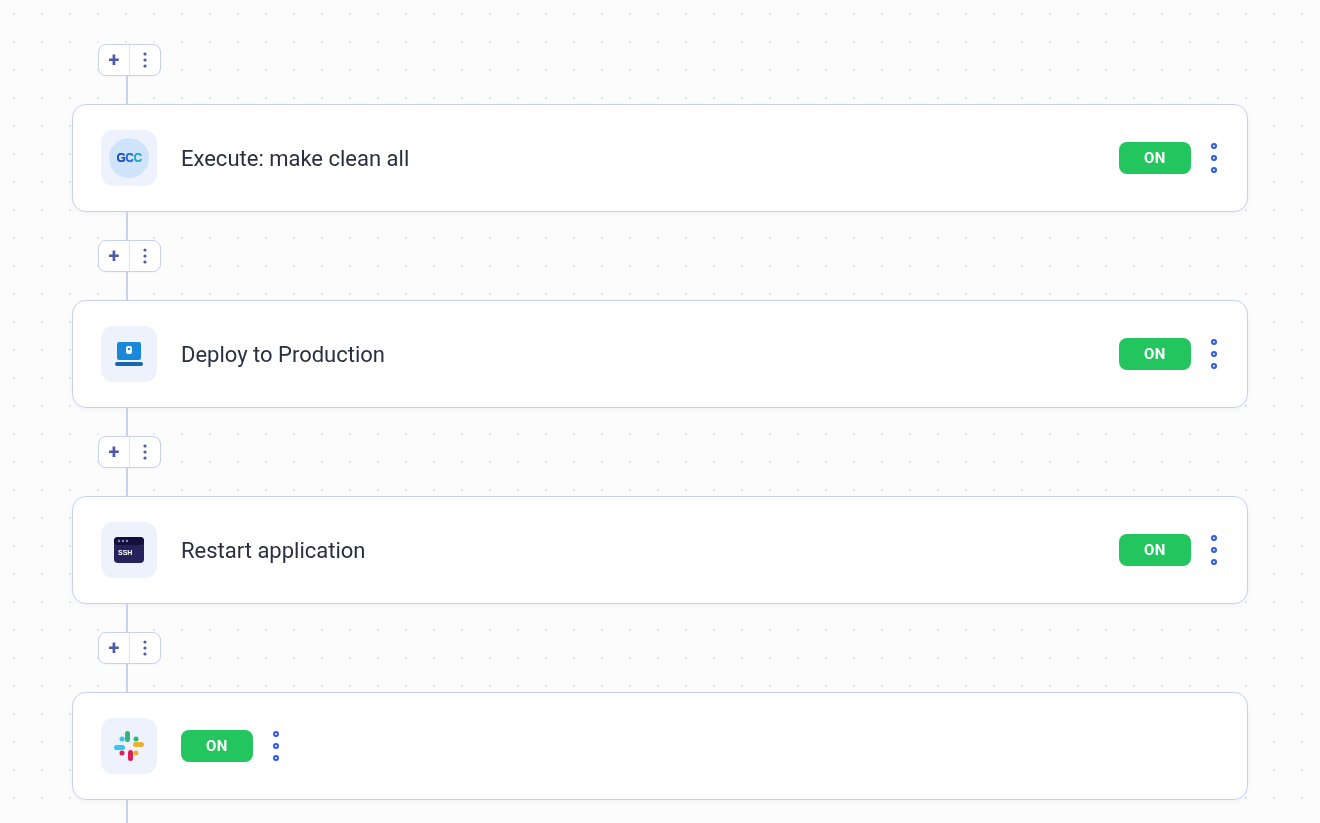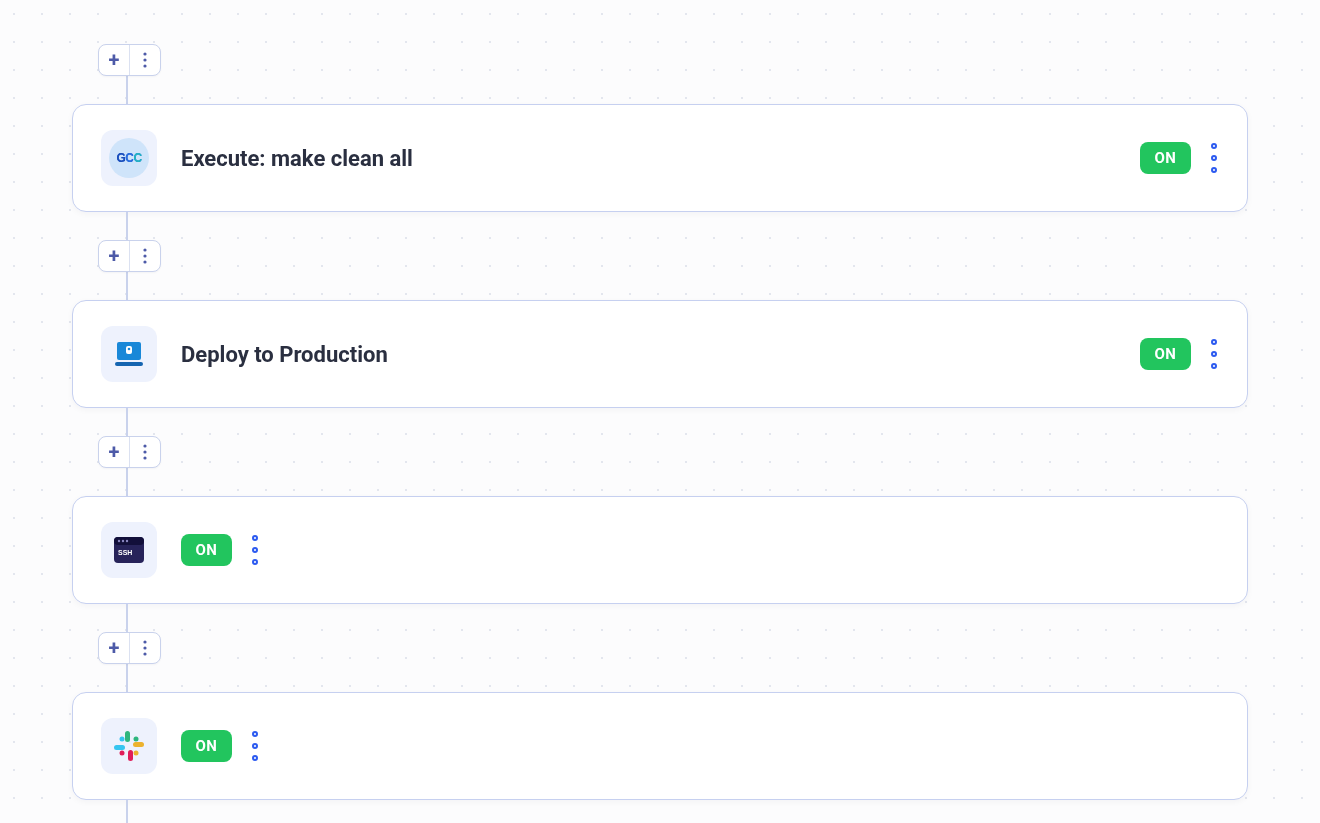--- a/index.html
+++ b/index.html
@@ -72,34 +72,34 @@
   }
   .action .icon-tile {
     width: 56px; height: 56px;
     border-radius: 12px;
     background: #eef2fd;
     display: flex; align-items:center; justify-content:center;
   }
   .action .title {
     flex: 1;
     font-size: 22px;
-    font-weight: 700;
+    font-weight: 400;
     color: #2a2f40;
   }
   .action .right {
     display: flex; align-items:center; gap: 18px;
   }
   .toggle {
     background: #22c55e;
     color: #ffffff;
     font-weight: 700;
     font-size: 15px;
     letter-spacing: 0.5px;
     border-radius: 8px;
-    width: 51px; height: 32px;
+    width: 72px; height: 32px;
     display:flex; align-items:center; justify-content:center;
     cursor: pointer;
   }
   .drag-handle {
     display:flex; flex-direction:column; gap:6px;
     padding: 2px;
     cursor: grab;
   }
   .drag-handle .d {
     width: 6px; height: 6px; border-radius: 50%;
@@ -220,20 +220,21 @@
     <div class="icon-tile">
       <svg class="ic-ssh" width="40" height="40" viewBox="0 0 40 40">
         <rect x="5" y="7" width="30" height="26" rx="4" fill="#27235a"></rect>
         <rect x="5" y="7" width="30" height="8" rx="4" fill="#120f3a"></rect>
         <circle cx="10" cy="11" r="1.2" fill="#8a86c0"></circle>
         <circle cx="14" cy="11" r="1.2" fill="#8a86c0"></circle>
         <circle cx="18" cy="11" r="1.2" fill="#8a86c0"></circle>
         <text x="9" y="25" font-family="Arial" font-size="7" font-weight="900" fill="#ffffff">SSH</text>
       </svg>
     </div>
+    <div class="title">Restart application</div>
     <div class="right">
       <div class="toggle">ON</div>
       <div class="drag-handle">
         <div class="d"></div>
           <div class="d"></div>
           <div class="d"></div>
       </div>
     </div>
   </div>
   <div class="pipe"></div>

